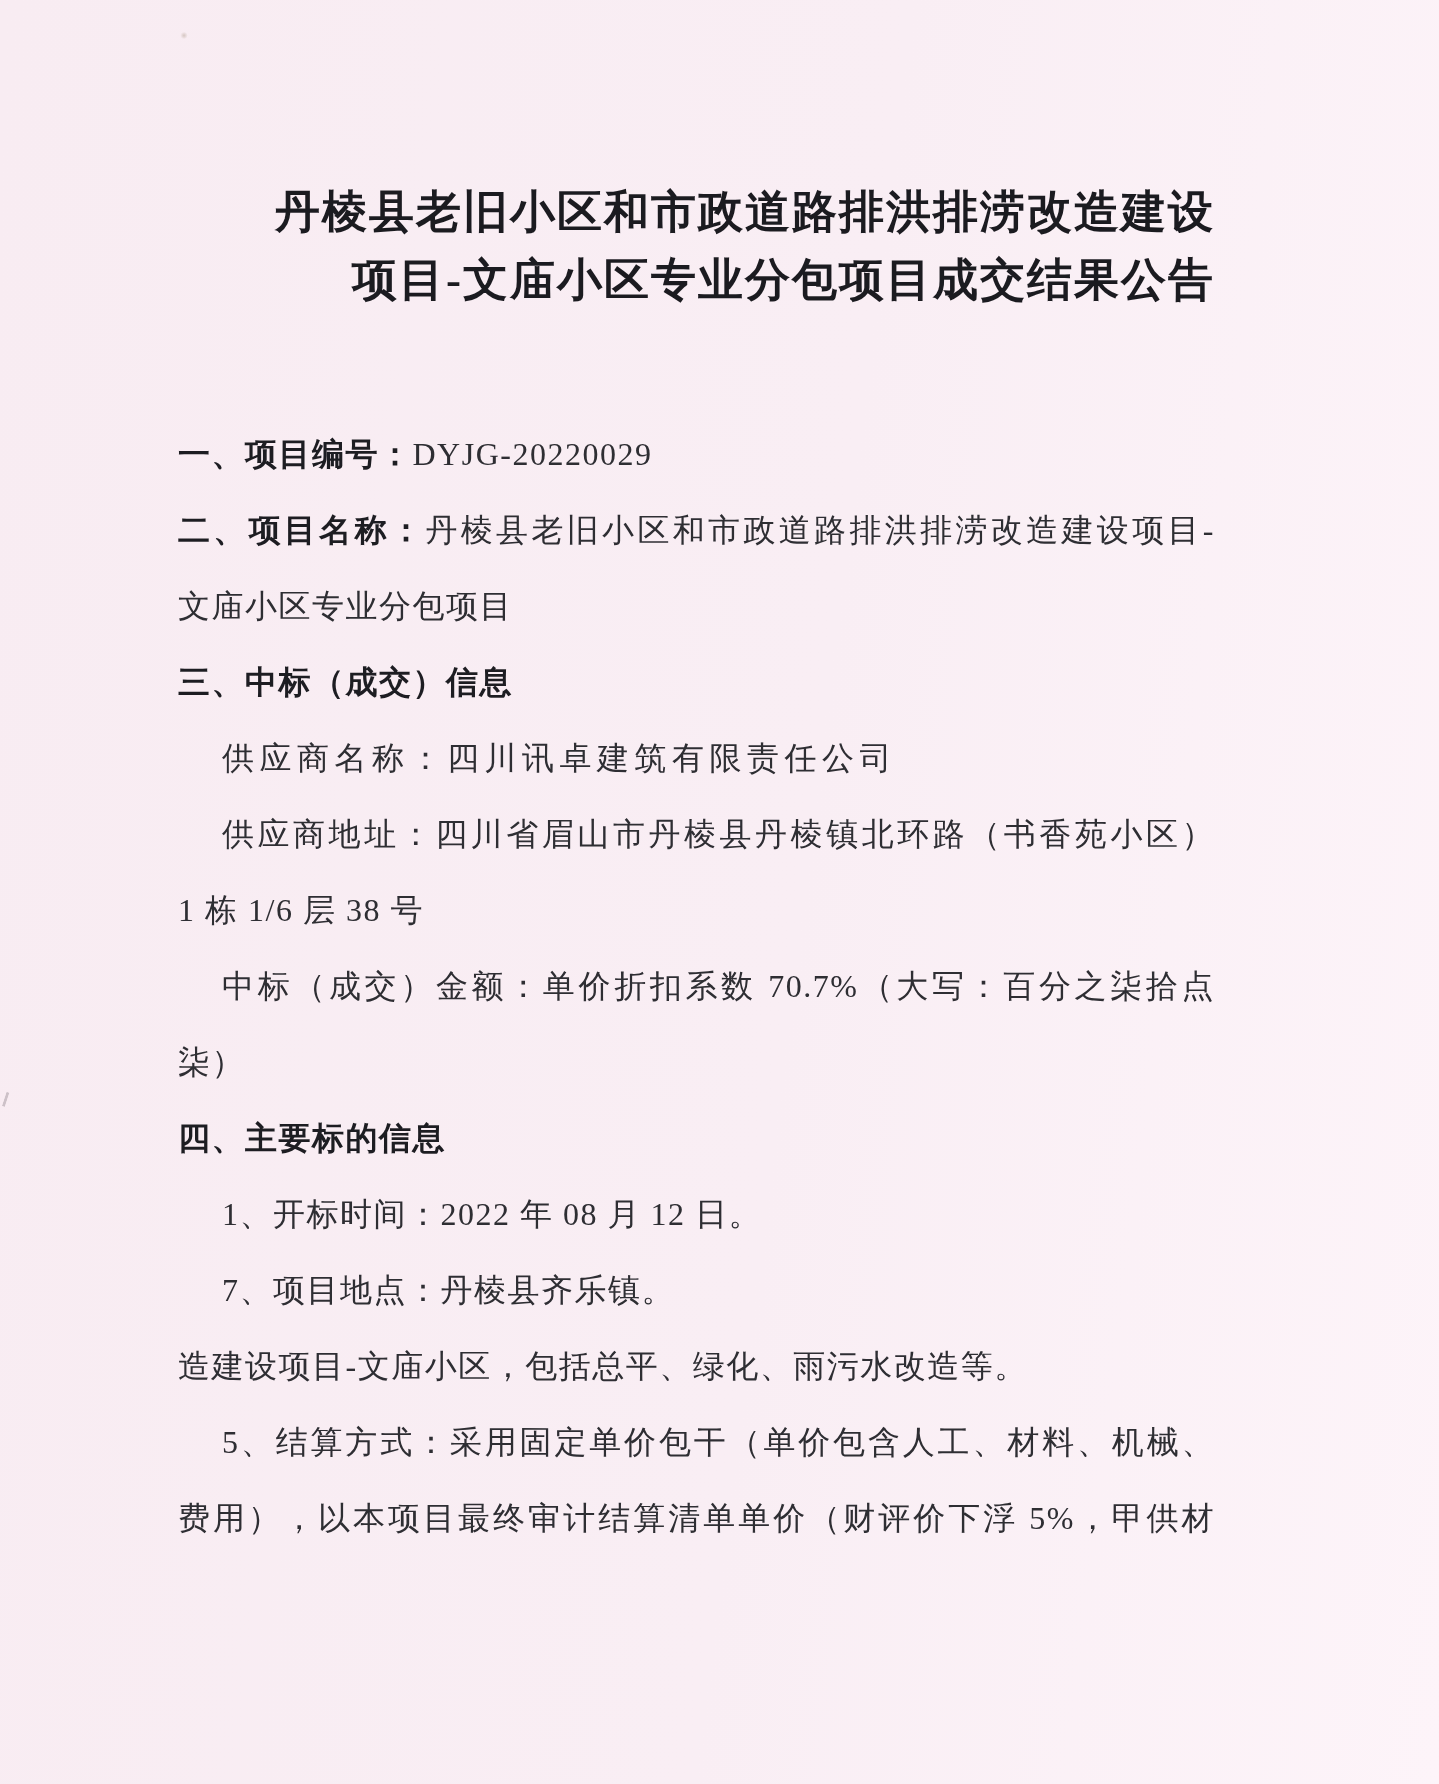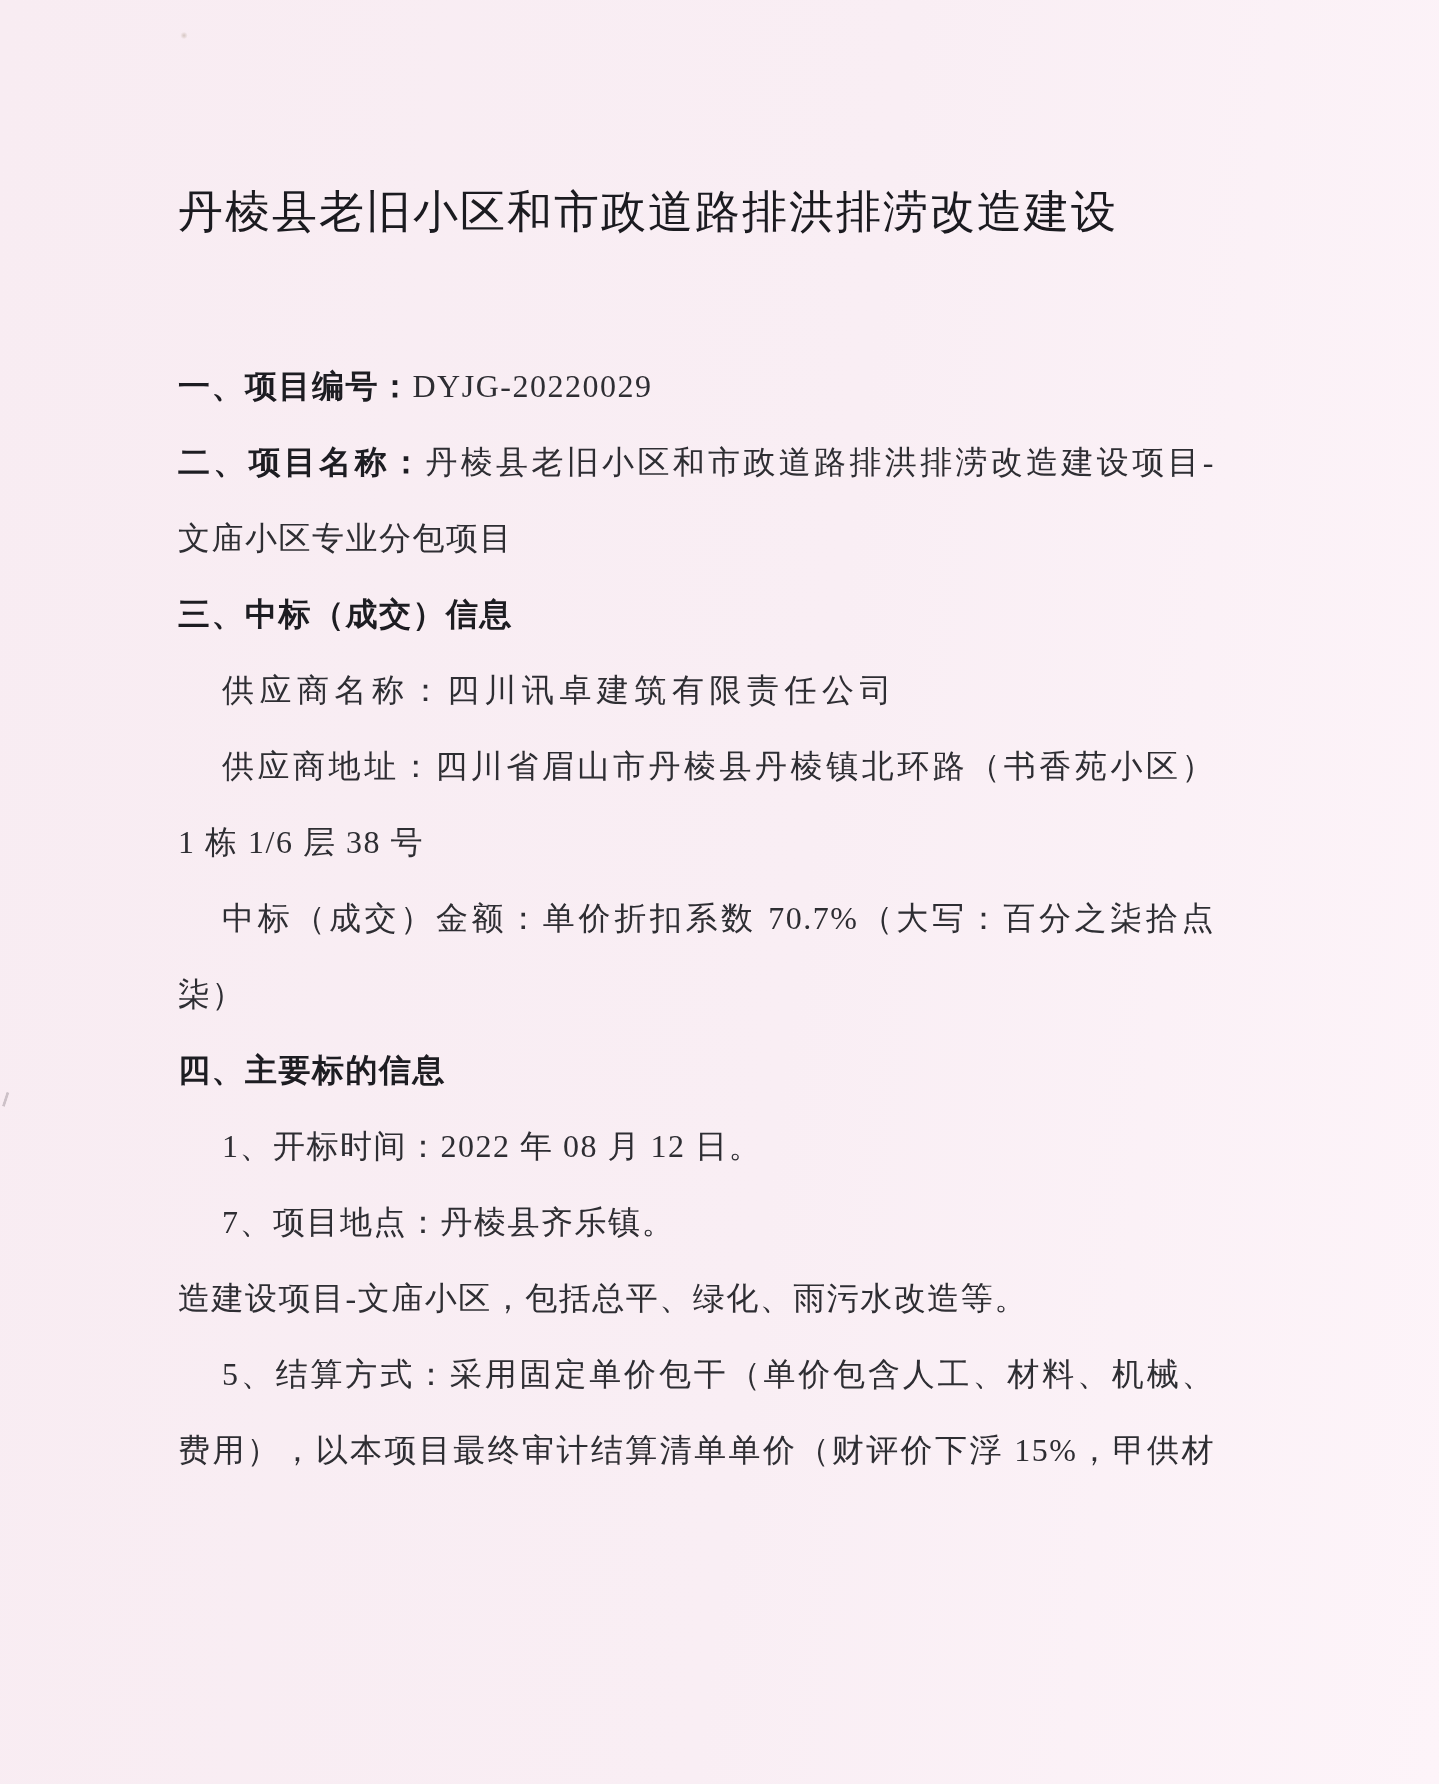--- a/index.html
+++ b/index.html
@@ -8,24 +8,24 @@
     width:1439px;height:1784px;
     margin:0 auto;
     background:linear-gradient(97deg,#f8ecf2 0%,#f9eef4 55%,#fdf4f9 100%);
     overflow:hidden;
     font-family:"Liberation Serif",serif;
     color:#2e2e33;
   }
   .content{position:absolute;left:178px;top:0;width:1037px;}
   .title{
     margin-top:178px;
-    text-align:left;
+    text-align:right;
     font-size:45px;
     line-height:68px;
-    font-weight:normal;
+    font-weight:bold;
     letter-spacing:2px;
     color:#1b1b20;
   }
   .body{margin-top:102px;}
   .ln{
     font-size:32px;
     line-height:76px;
     height:76px;
     letter-spacing:1.5px;
     white-space:nowrap;
@@ -62,20 +62,21 @@
 
 <div class="page">
 
   <div class="speck"></div>
   <div class="mark"></div>
 
   <div class="content">
 
     <div class="title">
       <div>丹棱县老旧小区和市政道路排洪排涝改造建设</div>
+      <div>项目-文庙小区专业分包项目成交结果公告</div>
     </div>
 
     <div class="body">
 
       <div class="ln"><span class="lbl">一、项目编号：</span><span>DYJG-20220029</span></div>
 
       <div class="ln just"><span class="lbl">二、项目名称：</span><span>丹棱县老旧小区和市政道路排洪排涝改造建设项目-</span></div>
 
       <div class="ln"><span>文庙小区专业分包项目</span></div>
 
@@ -97,17 +98,17 @@
 
       <div class="ln ind"><span>7、项目地点：丹棱县齐乐镇。</span></div>
 
 
       <div class="ln"><span>造建设项目-文庙小区，包括总平、绿化、雨污水改造等。</span></div>
 
 
       <div class="ln ind just"><span>5、结算方式：采用固定单价包干（单价包含人工、材料、机械、</span></div>
 
 
-      <div class="ln just"><span>费用），以本项目最终审计结算清单单价（财评价下浮 15%，甲供材</span></div>
+      <div class="ln just"><span>费用），以本项目最终审计结算清单单价（财评价下浮 5%，甲供材</span></div>
 
     </div>
   </div>
 </div>
 
 </body></html>

